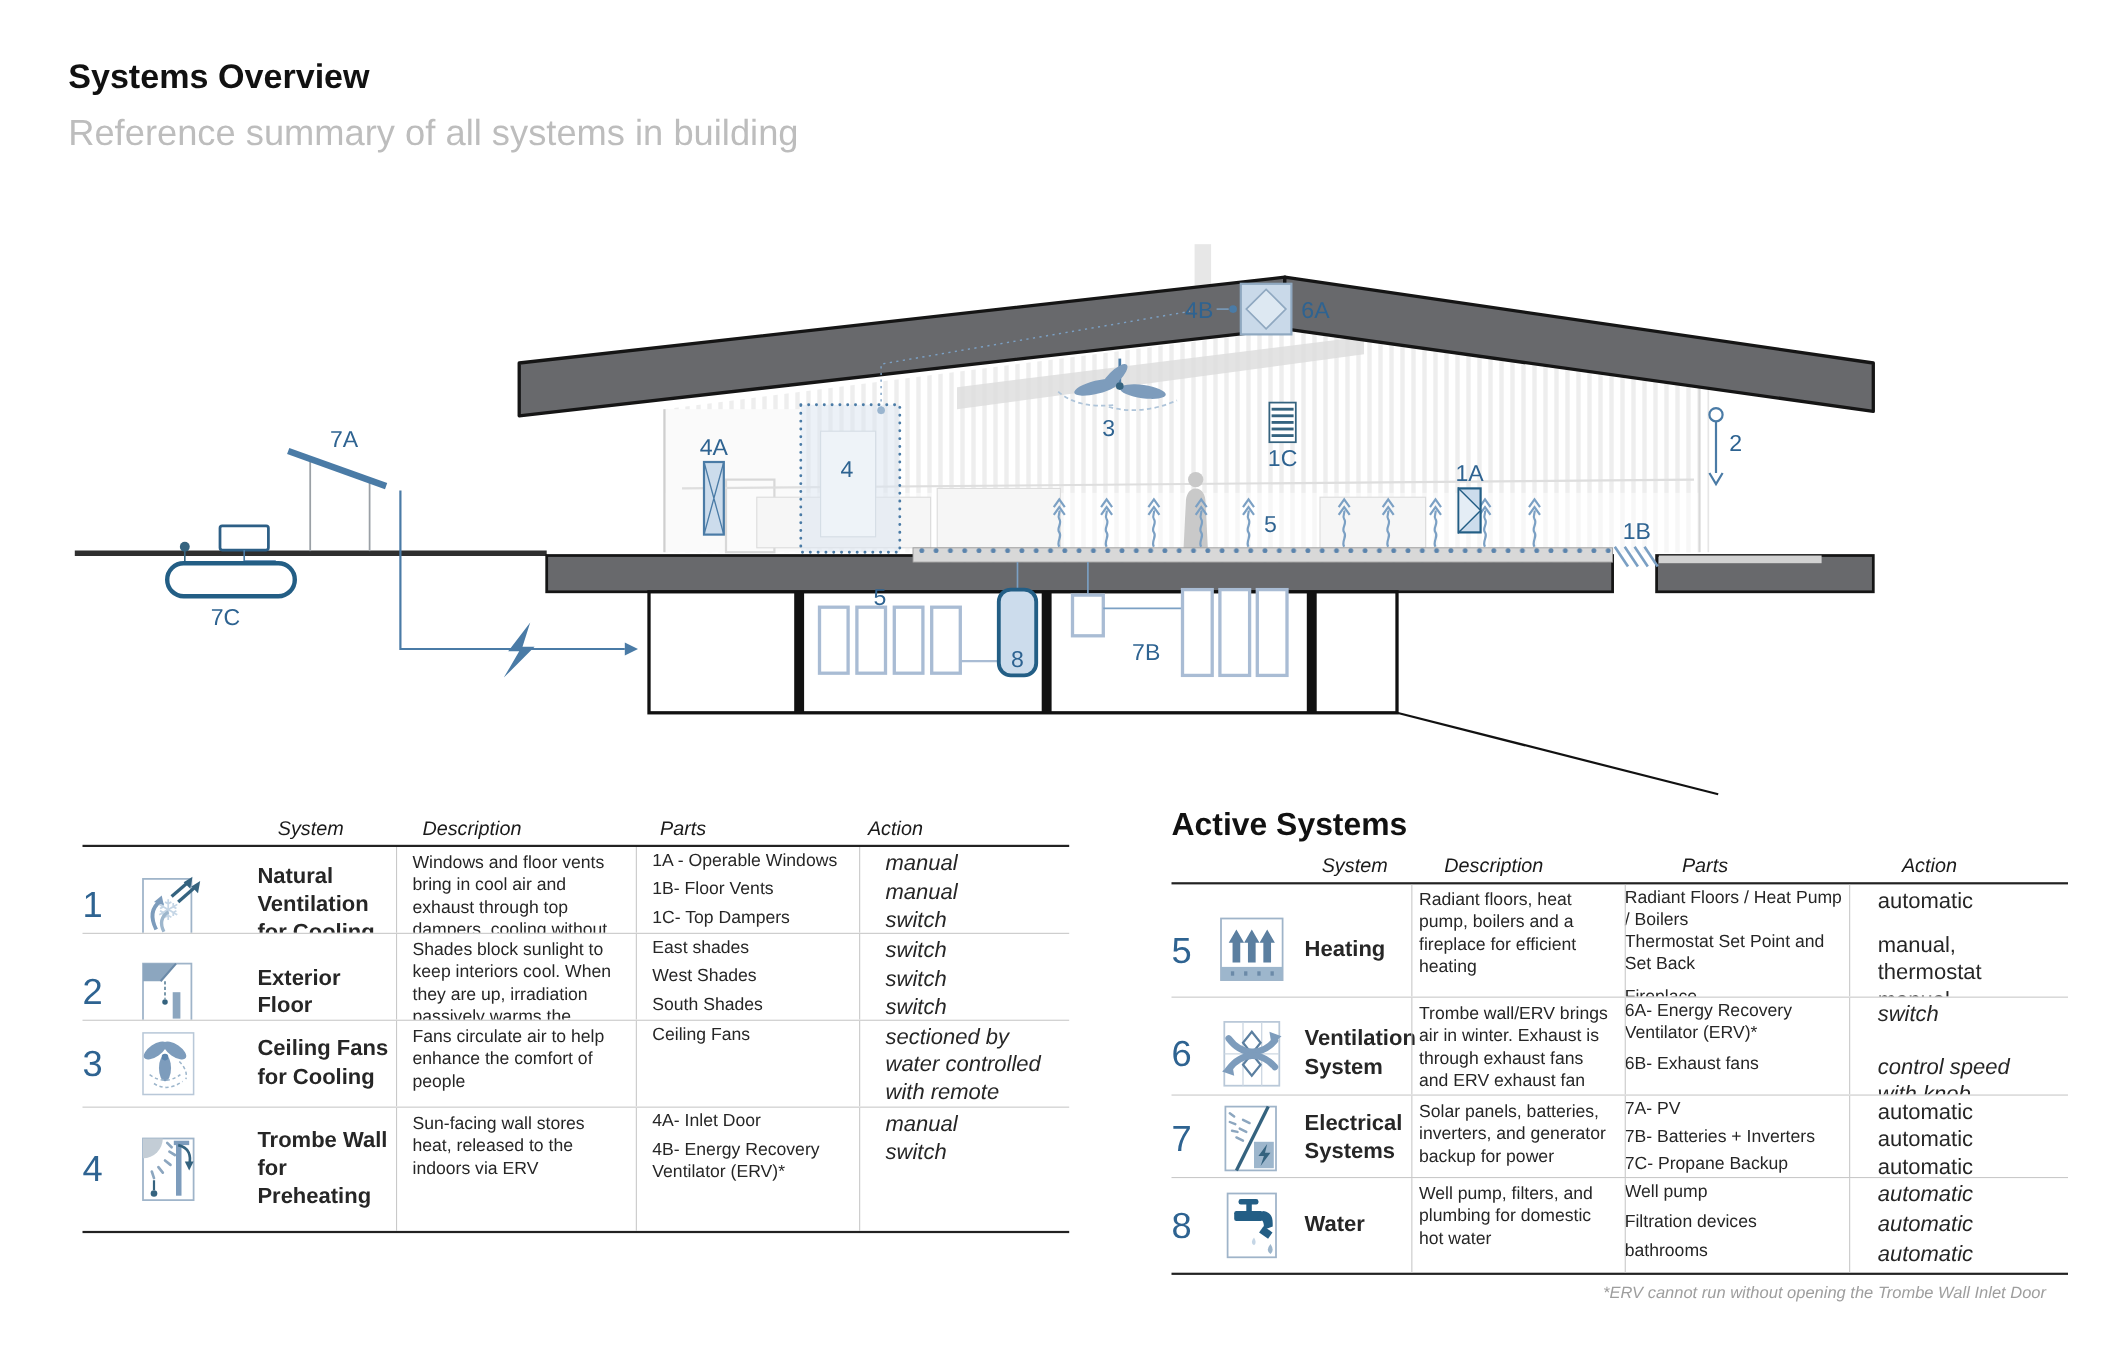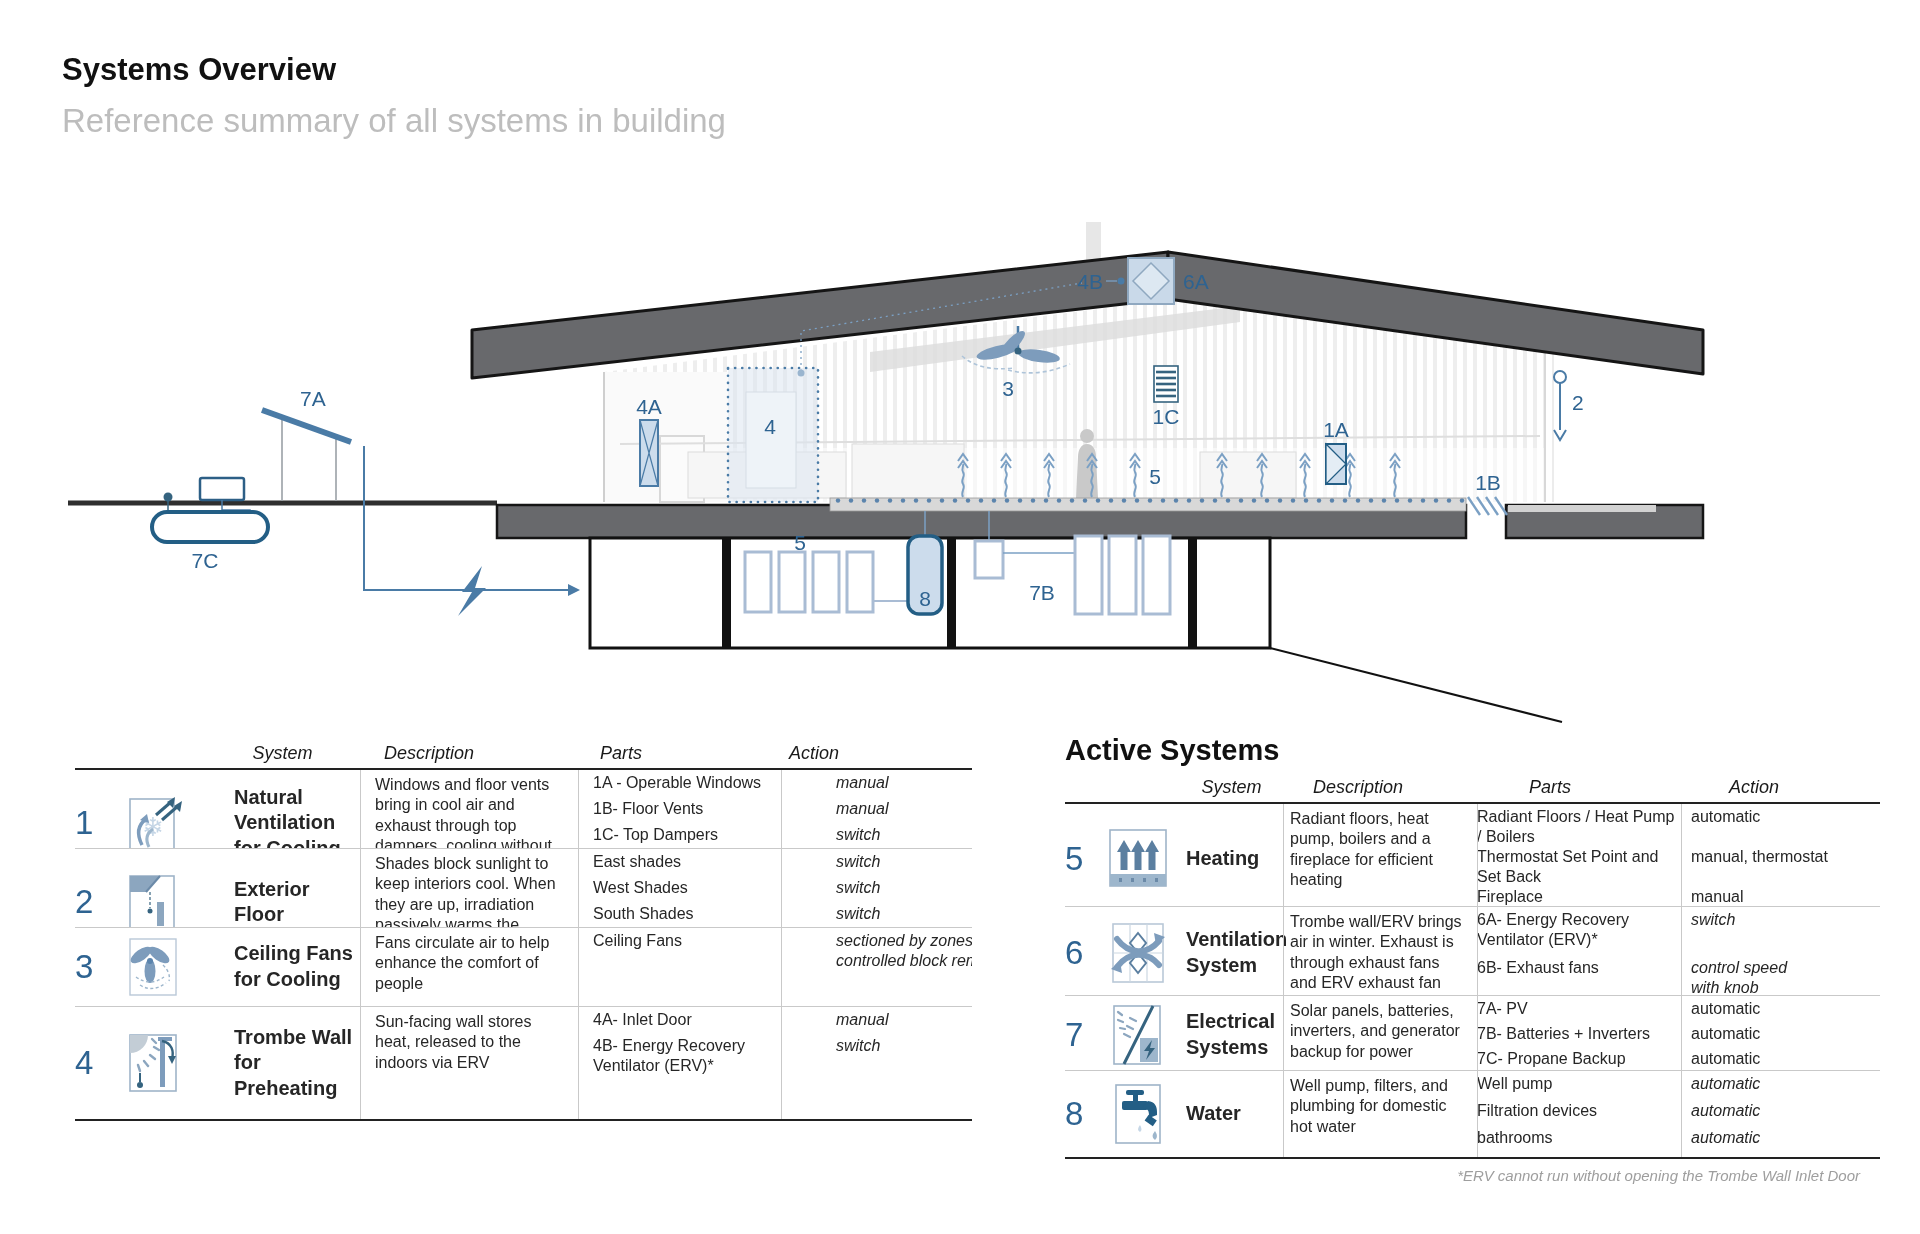--- a/index.html
+++ b/index.html
@@ -21,29 +21,29 @@
   .vline{position:absolute;top:0;bottom:0;width:1px;background:#c9c9c9;}
   .cell{box-sizing:border-box;}
   .num{display:flex;align-items:center;justify-content:flex-start;
        font-size:33px;color:#2e6391;}
   .icoc{display:flex;align-items:center;justify-content:center;}
   .sys{display:flex;align-items:center;font-size:20px;font-weight:700;line-height:1.28;}
   .desc{font-size:16px;line-height:1.27;padding-top:5px;white-space:pre-line;}
   .pa{padding-top:3px;}
   .pa-item{display:grid;min-height:26px;align-items:start;}
   .pname{font-size:16px;line-height:1.25;}
-  .pact{font-size:16px;line-height:1.25;white-space:pre-line;}
+  .pact{font-size:20px;line-height:1.25;white-space:pre-line;margin-left:16px;}
   .it{font-style:italic;}
   
   #passive{left:75px;width:897px;}
   #passive .tbl-title{padding-left:18px;}
   #passive .thead, #passive .prow{grid-template-columns:30px 100px 155px 218px 394px;}
   #passive .sys{padding-left:29px;}
   #passive .desc{padding-left:15px;padding-right:12px;}
-  #passive .pa-item{grid-template-columns:203px 191px;gap:47px;}
+  #passive .pa-item{grid-template-columns:203px 191px;}
   #passive .pname{padding-left:15px;padding-right:8px;}
   #passive .pact{padding-left:8px;padding-right:4px;}
   
   #active{left:1065px;width:815px;}
   #active .thead, #active .prow{grid-template-columns:30px 85px 103px 194px 403px;}
   #active .sys{padding-left:6px;}
   #active .desc{padding-left:7px;padding-right:8px;}
   #active .pa-item{grid-template-columns:204px 199px;}
   #active .pname{padding-left:0;padding-right:6px;}
   #active .pact{padding-left:10px;padding-right:4px;}
@@ -351,21 +351,21 @@
               <path d="M14,52 q12,8 26,-2"></path>
               <path d="M37,32 q8,8 6,16"></path>
           </g>
         </svg>
       </div>
       <div class="cell sys">Ceiling Fans for Cooling</div>
       <div class="cell desc">Fans circulate air to help enhance the comfort of people</div>
       <div class="cell pa">
         <div class="pa-item">
             <div class="pname">Ceiling Fans</div>
-            <div class="pact it">sectioned by zones controlled block remote</div>
+            <div class="pact it">sectioned by water controlled with remote</div>
           </div>
       </div>
     </div>
 
     <div class="prow" style="height:112px">
       <div class="vline" style="left:285px"></div>
       <div class="vline" style="left:503px"></div>
       <div class="vline" style="left:706px"></div>
       <div class="cell num">4</div>
       <div class="cell icoc">

